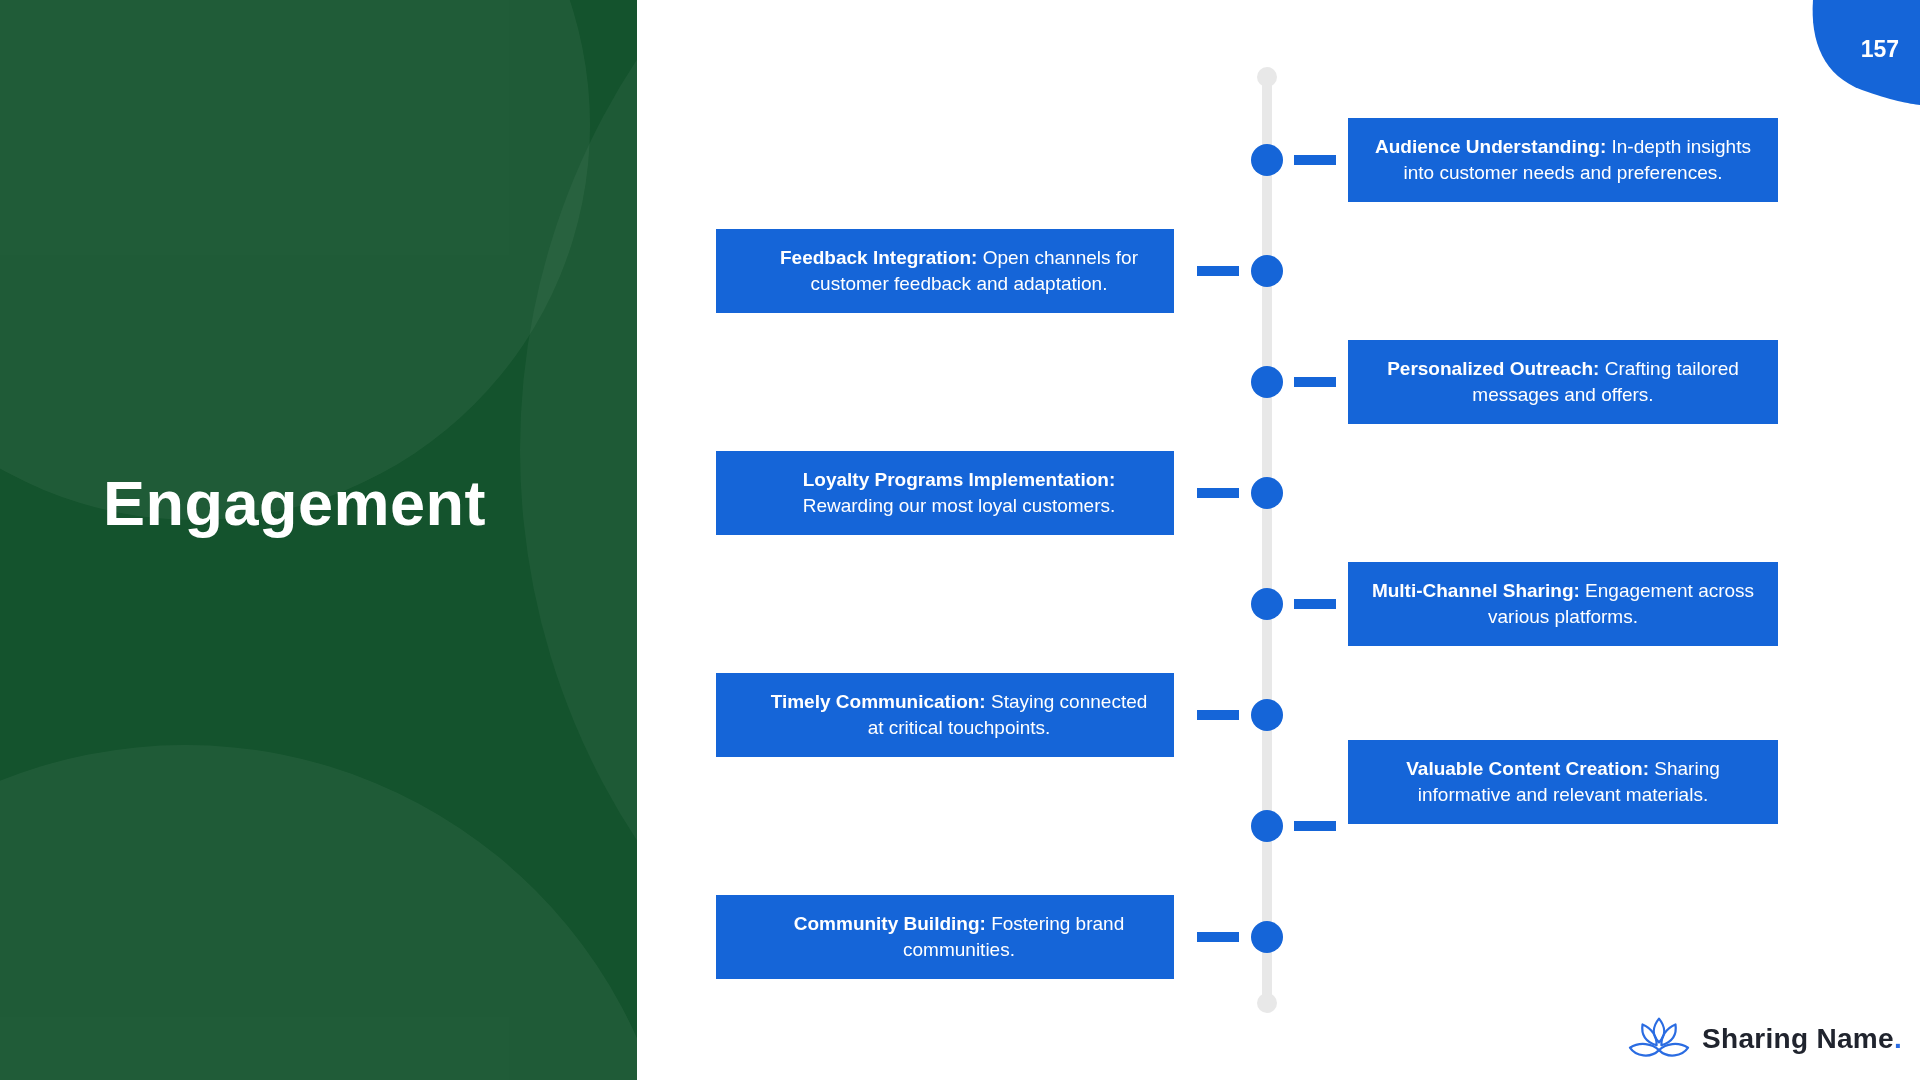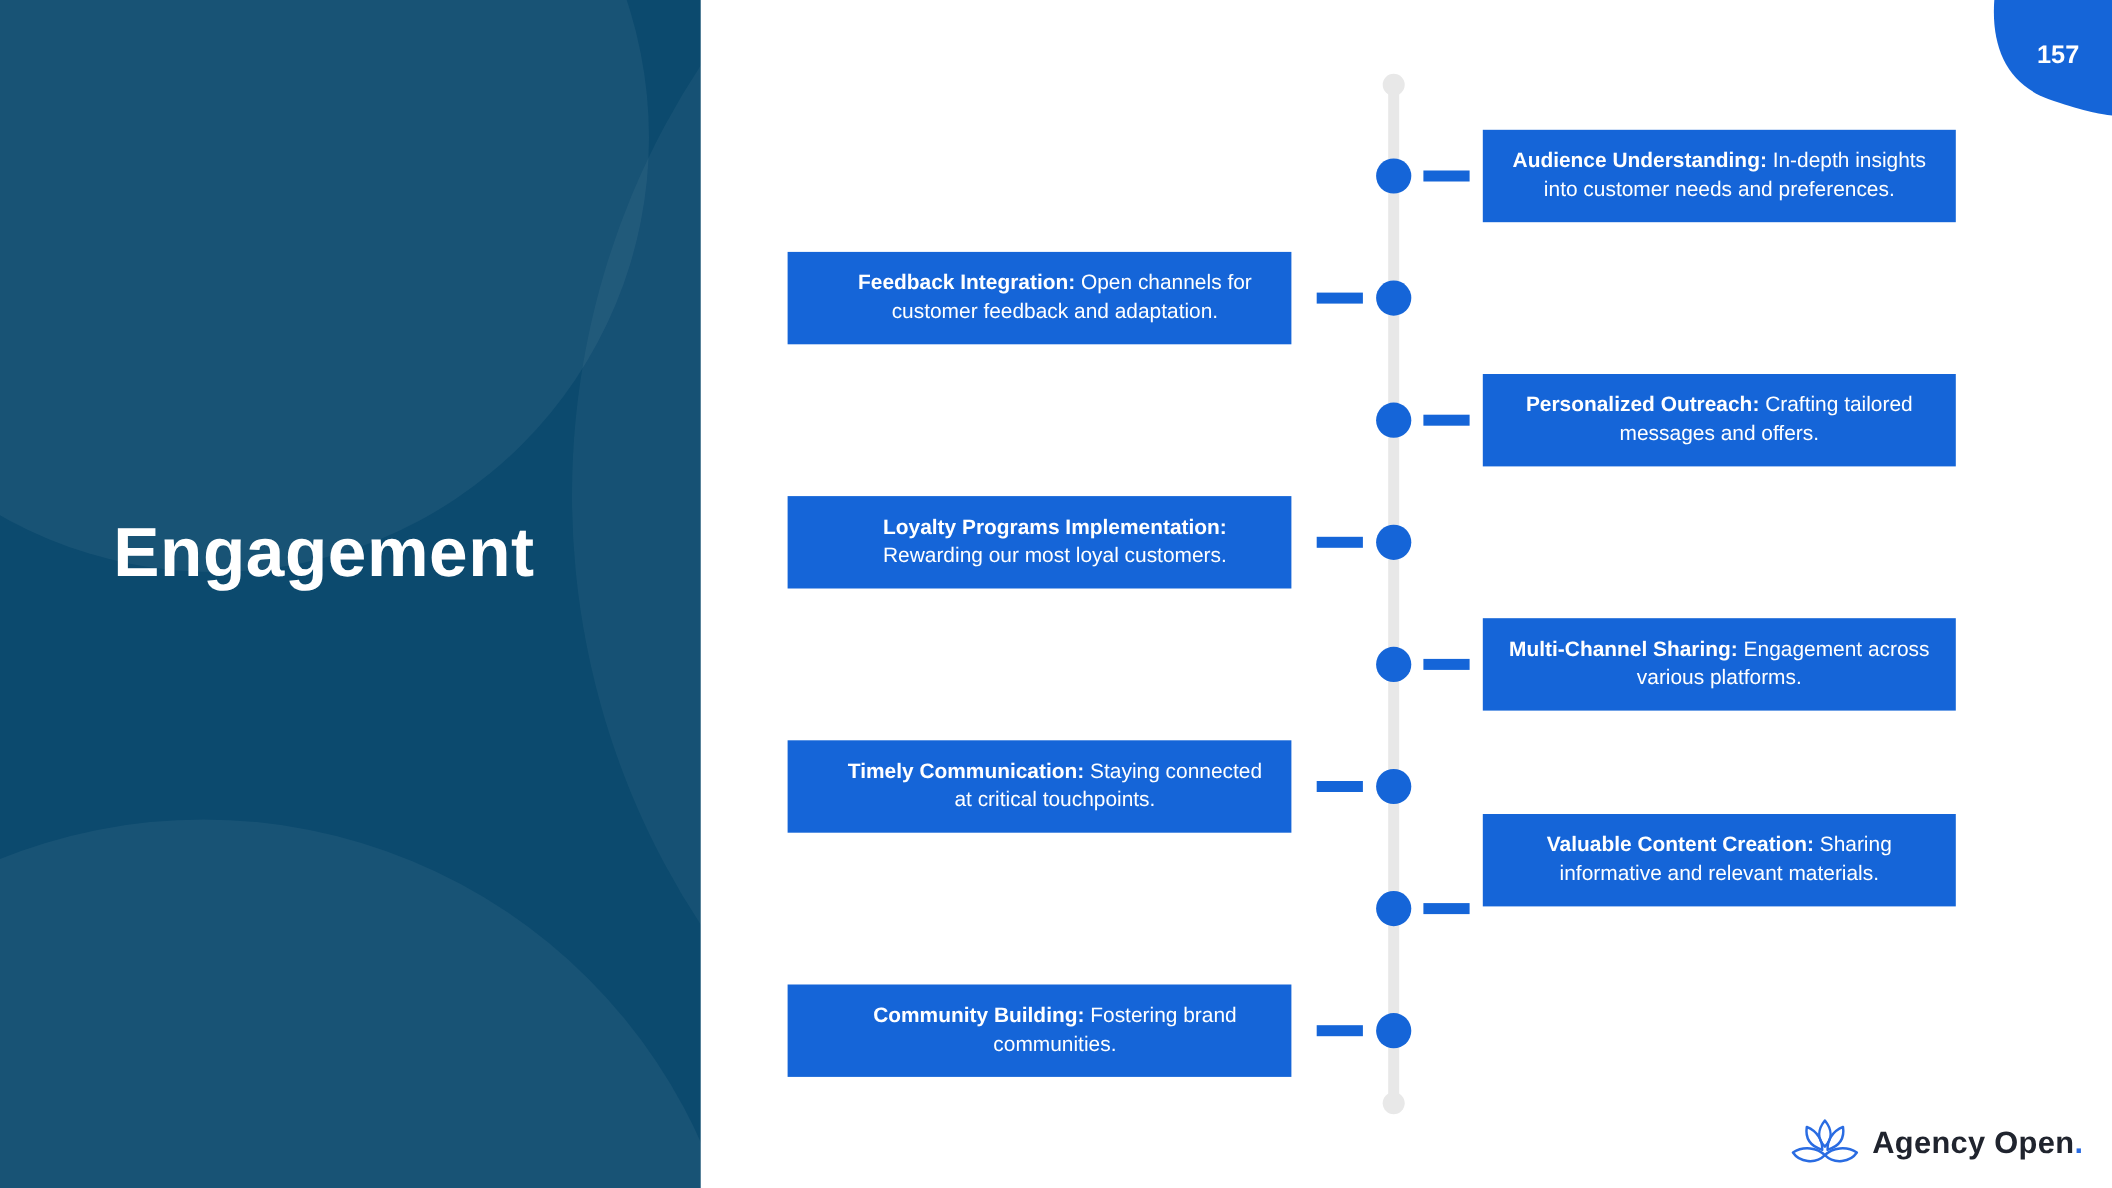--- a/index.html
+++ b/index.html
@@ -14,21 +14,21 @@
     height: 1080px;
     background: #ffffff;
     overflow: hidden;
   }
 
   
   .panel {
     position: absolute;
     left: 0; top: 0;
     width: 637px; height: 1080px;
-    background: #0c4a6e;
+    background: #14532d;
     overflow: hidden;
   }
   .deco {
     position: absolute;
     border-radius: 50%;
     background: rgba(255,255,255,0.05);
   }
   .deco.c1 { left: -200px; top: -270px; width: 790px; height: 790px; }
   .deco.c2 { left: -310px; top: 745px; width: 990px; height: 990px; }
   .deco.c3 { left: 520px; top: -260px; width: 1420px; height: 1420px; background: rgba(255,255,255,0.045); }
@@ -41,21 +41,21 @@
     line-height: 74px;
     letter-spacing: 0.5px;
   }
 
   
   .badge-svg { position: absolute; right: 0; top: 0; }
   .badge-num {
     position: absolute;
     left: 1843px; top: 36px;
     width: 56px;
-    text-align: center;
+    text-align: right;
     color: #ffffff;
     font-size: 23px;
     font-weight: 700;
   }
 
   
   .tl-line {
     position: absolute;
     left: 1262px; top: 77px;
     width: 10px; height: 926px;
@@ -207,16 +207,16 @@
   </div>
 
   <div class="brand">
     <svg width="62" height="50" viewBox="0 0 64 48" fill="none" stroke="#2a6ce2" stroke-width="2.3" stroke-linejoin="round" stroke-linecap="round">
       <path d="M32 3 C25.5 11 24.5 20 32 27.5 C39.5 20 38.5 11 32 3 Z"></path>
       <path d="M15 9 C13.5 19 18 27 29.5 30.5 C30 22 25 13 15 9 Z"></path>
       <path d="M49 9 C50.5 19 46 27 34.5 30.5 C34 22 39 13 49 9 Z"></path>
       <path d="M2 33 C12 26.5 25 28.5 32 35.5 C23 44.5 8 42 2 33 Z"></path>
       <path d="M62 33 C52 26.5 39 28.5 32 35.5 C41 44.5 56 42 62 33 Z"></path>
     </svg>
-    <div class="brand-name"><span>Agency Open</span><span class="brand-dot">.</span></div>
+    <div class="brand-name"><span>Sharing Name</span><span class="brand-dot">.</span></div>
   </div>
 
 </div>
 
 </body></html>

